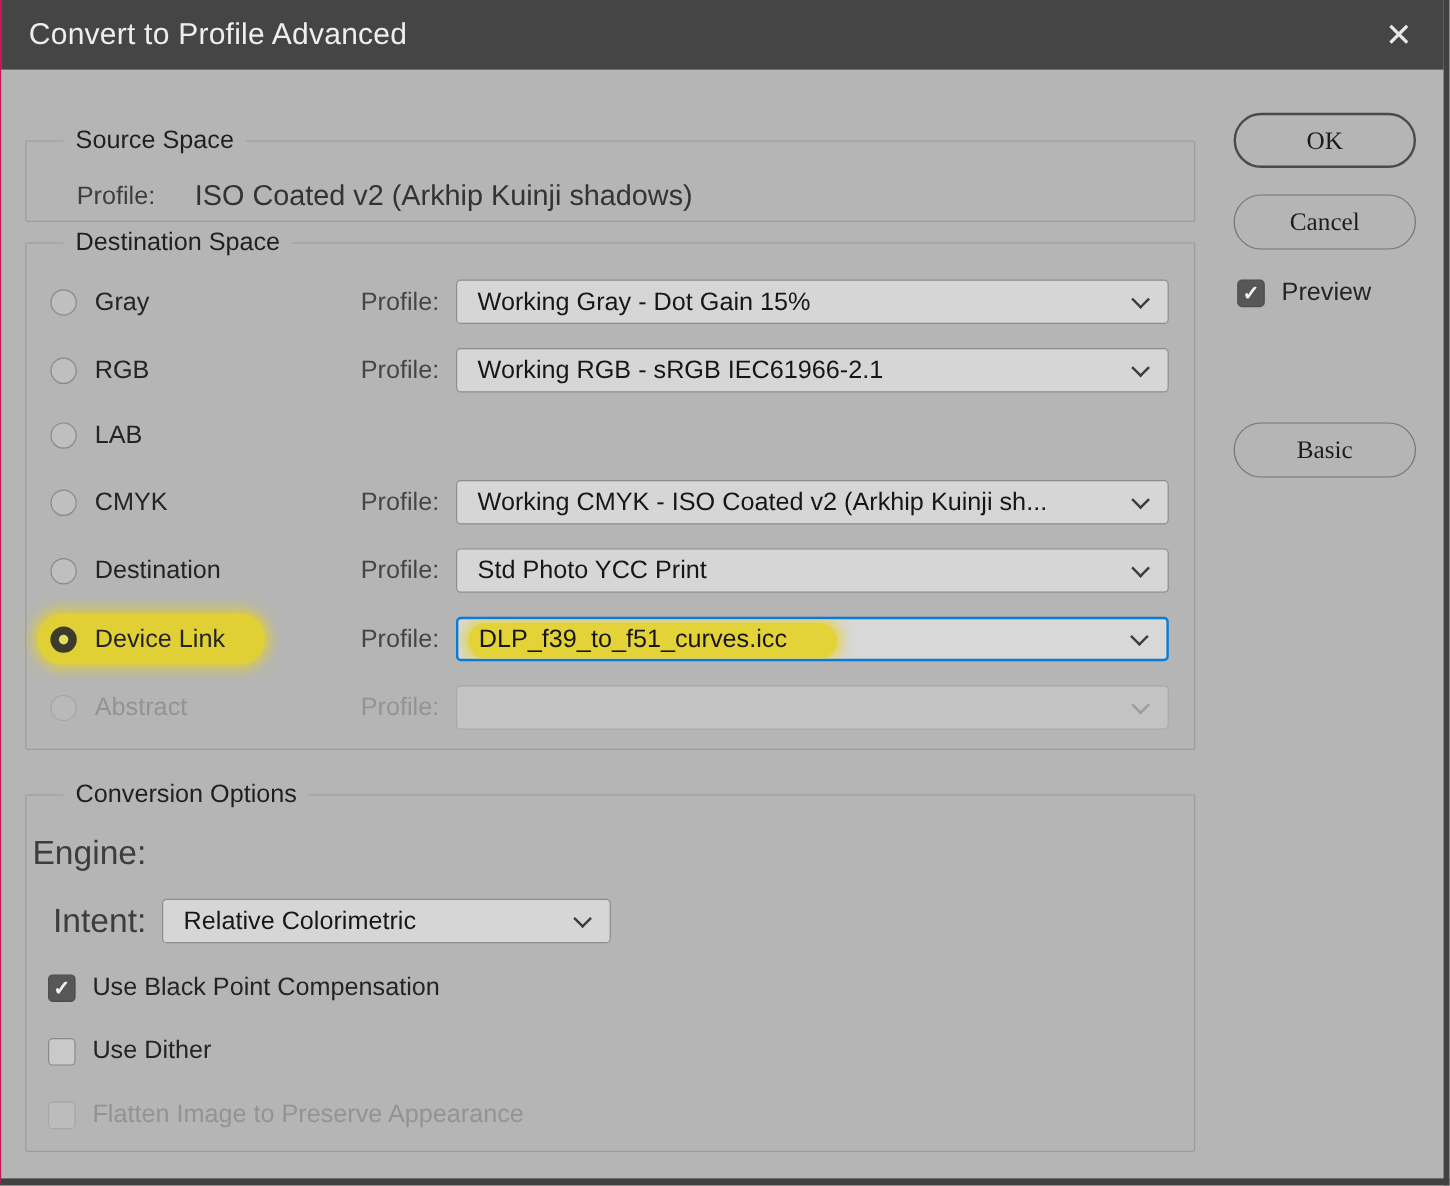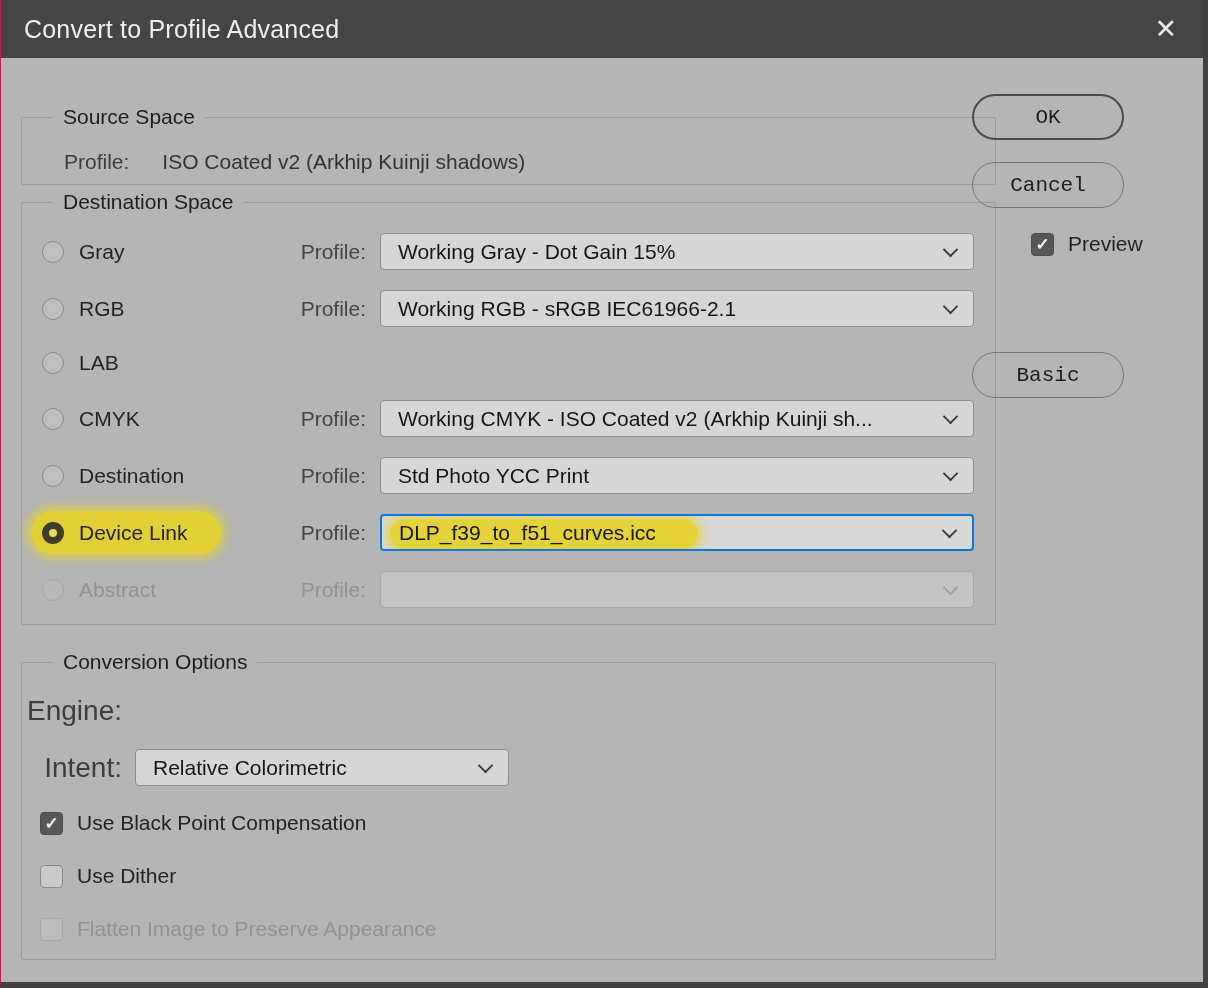--- a/index.html
+++ b/index.html
@@ -43,21 +43,21 @@
   .g-source  { left: 20px; top:  92px; width: 975px; height:  68px; margin-top: 25px; }
   .g-dest    { left: 20px; top: 202px; width: 975px; height: 423px; padding-left: 20px; }
   .g-conv    { left: 20px; top: 662px; width: 975px; height: 298px; }
 
   
   .src-row {
     position: absolute; left: 42px; top: 32px;
     display: flex; align-items: center;
   }
   .src-label { font-size: 21px; color: #3d3d3d; }
-  .src-value { font-size: 21px; color: #333333; margin-left: 33px; }
+  .src-value { font-size: 24px; color: #333333; margin-left: 33px; }
 
   
   .dest-row { position: absolute; left: 41px; width: 932px; height: 37px; }
   .radio {
     position: absolute; left: 0; top: 50%; transform: translateY(-50%);
     width: 22px; height: 22px; border-radius: 50%;
     border: 1.5px solid #898989; background: #bfbfbf;
   }
   .radio.selected {
     border: 7px solid #3c3c2a; background: #e6da69;
@@ -123,23 +123,23 @@
   .checkbox.checked {
     background: #575757; border-color: #4c4c4c;
     color: #f2f2f2; font-size: 17px; font-weight: bold;
   }
   .checkbox.disabled { border-color: #a7a7a7; background: #bcbcbc; }
   .check-label { margin-left: 14px; font-size: 21px; color: #242424; white-space: nowrap; }
   .check-row.disabled .check-label { color: #939393; }
 
   
   .btn {
-    position: absolute; left: 971px; width: 152px; height: 46px;
+    position: absolute; left: 1027px; width: 152px; height: 46px;
     border-radius: 23px; background: transparent;
-    font-family: Liberation Mono, monospace;
+    font-family: Liberation Serif, serif;
     font-size: 21px; color: #1c1c1c;
     display: flex; align-items: center; justify-content: center;
   }
   .btn-ok     { top:  94px; border: 2px solid #4a4a4a; }
   .btn-cancel { top: 162px; border: 1.5px solid #757575; }
   .btn-basic  { top: 352px; border: 1.5px solid #757575; }
 
   .preview-row { position: absolute; left: 1030px; top: 232px; display: flex; align-items: center; }
 </style>
 </head>

